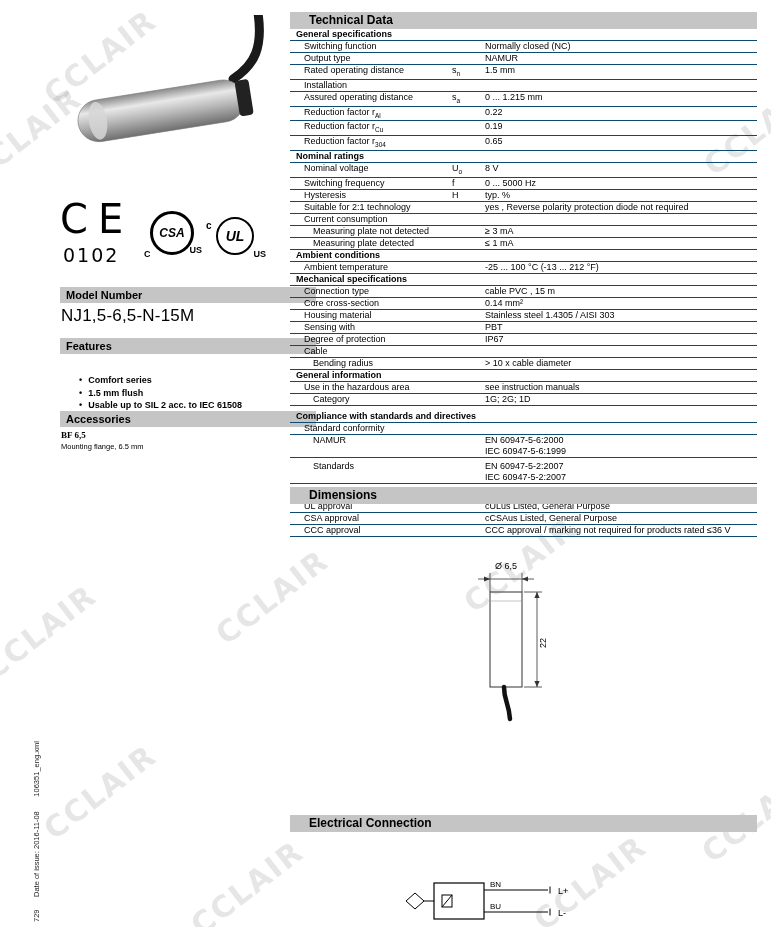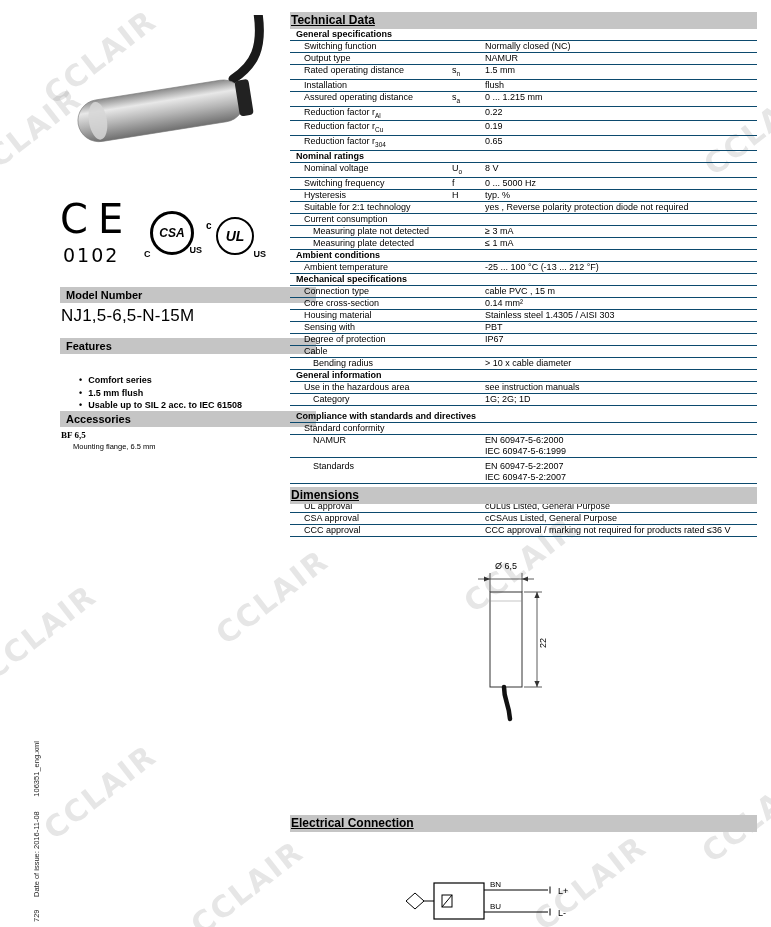--- a/index.html
+++ b/index.html
@@ -4,21 +4,21 @@
 <style>
   html,body{margin:0;padding:0;background:#fff;}
   #page{position:relative;width:771px;height:927px;background:#fff;overflow:hidden;
         font-family:"Liberation Sans",sans-serif;color:#000;}
   .layer{position:absolute;z-index:1;}
   .watermark{position:absolute;z-index:0;font-family:"DejaVu Sans",sans-serif;font-weight:bold;
         font-size:30px;letter-spacing:2px;color:rgba(128,128,128,0.20);
         transform:translate(-50%,-50%) rotate(-38deg);pointer-events:none;white-space:nowrap;}
 
   .bar{background:#c5c5c5;font-weight:bold;}
-  .bar-r{width:467px;height:17px;line-height:17px;font-size:12px;padding-left:1px;box-sizing:border-box;text-decoration:underline;}
+  .bar-r{width:467px;height:17px;line-height:17px;font-size:12px;padding-left:19px;box-sizing:border-box;}
   .bar-l{width:256px;height:16px;line-height:16px;font-size:11px;padding-left:6px;box-sizing:border-box;}
 
   
   #tdata{width:467px;}
   .t-row{display:flex;align-items:flex-start;border-bottom:1px solid #0c4a6e;min-height:11px;}
   .t-row > div{font-size:9px;line-height:11px;}
   .t-seclabel{font-weight:bold;padding-left:6px;}
   .t-label{width:148px;padding-left:14px;flex-shrink:0;box-sizing:content-box;}
   .t-row.ind2 .t-label{padding-left:23px;width:139px;}
   .t-sym{width:33px;flex-shrink:0;}
@@ -87,21 +87,21 @@
 
   <div class="layer bar bar-l" style="left:60px;top:338px;">Features</div>
   <ul class="layer" id="features-list" style="left:63px;top:358px;width:216px;">
       <li>Comfort series</li>
       <li>1.5 mm flush</li>
       <li>Usable up to SIL 2 acc. to IEC 61508</li>
     </ul>
 
   <div class="layer bar bar-l" style="left:60px;top:411px;">Accessories</div>
   <div class="layer acc-name" style="left:61px;top:430px;font-family:Liberation Serif, serif;">BF 6,5</div>
-  <div class="layer acc-desc" style="left:73px;top:442px;">Mounting flange, 6.5 mm</div>
+  <div class="layer acc-desc" style="left:61px;top:442px;">Mounting flange, 6.5 mm</div>
 
   <div class="layer bar bar-r" style="left:290px;top:12px;">Technical Data</div>
   <div class="layer" id="tdata" style="left:290px;top:29px;">
       <div class="t-row">
         <div class="t-seclabel">General specifications</div>
       </div>
       <div class="t-row">
         <div class="t-label">Switching function</div>
         <div class="t-sym"></div>
         <div class="t-val">
@@ -118,23 +118,20 @@
       <div class="t-row">
         <div class="t-label">Rated operating distance</div>
         <div class="t-sym">s<sub>n</sub></div>
         <div class="t-val">
           <div>1.5 mm</div>
         </div>
       </div>
       <div class="t-row">
         <div class="t-label">Installation</div>
         <div class="t-sym"></div>
-        <div class="t-val">
-          <div>flush</div>
-        </div>
       </div>
       <div class="t-row">
         <div class="t-label">Assured operating distance</div>
         <div class="t-sym">s<sub>a</sub></div>
         <div class="t-val">
           <div>0 ... 1.215 mm</div>
         </div>
       </div>
       <div class="t-row">
         <div class="t-label">Reduction factor r<sub>Al</sub></div>

